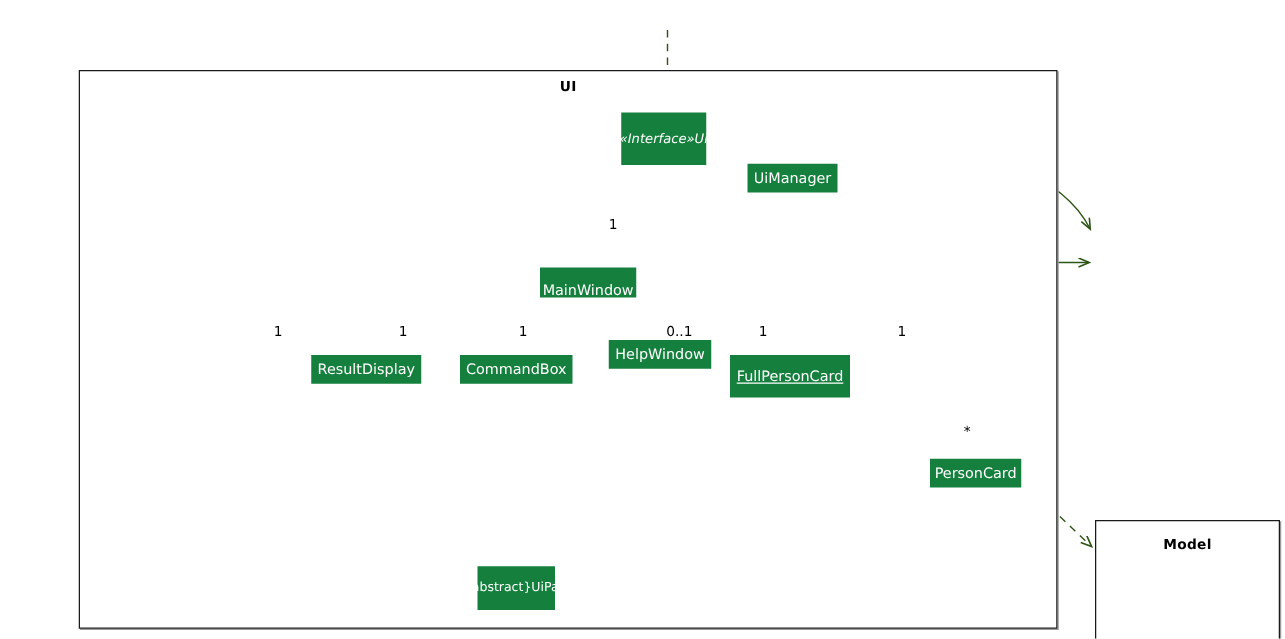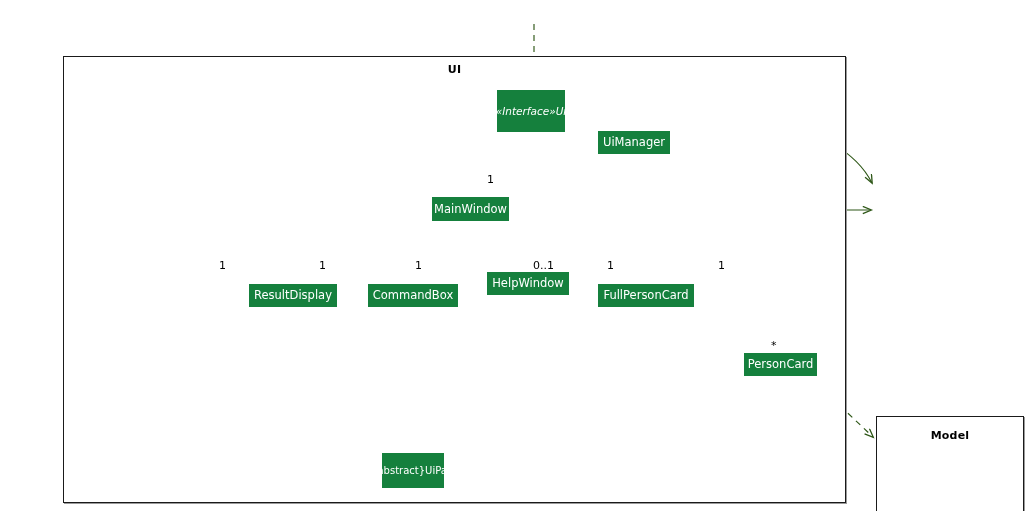--- a/index.html
+++ b/index.html
@@ -136,43 +136,43 @@
 
   <div class="cls" style="left:497px; top:90px; width:68px; height:42px;">
     <span class="stereo">«Interface»</span>
     <span class="stereo">Ui</span>
   </div>
 
   <div class="cls" style="left:598px; top:99px; width:72px; height:23px;margin-top:32px;">
     <span>UiManager</span>
   </div>
 
-  <div class="cls" style="left:432px; top:197px; width:77px; height:24px;">
+  <div class="cls" style="left:432px; top:214px; width:77px; height:24px;align-items:flex-end;">
     <span>MainWindow</span>
   </div>
 
 
   <div class="cls" style="left:249px; top:284px; width:88px; height:23px;">
     <span>ResultDisplay</span>
   </div>
 
   <div class="cls" style="left:368px; top:284px; width:90px; height:23px;">
     <span>CommandBox</span>
   </div>
 
   <div class="cls" style="left:487px; top:272px; width:82px; height:23px;">
     <span>HelpWindow</span>
   </div>
 
-  <div class="cls" style="left:598px; top:284px; width:96px; height:23px;">
+  <div class="cls" style="left:584px; top:284px; width:96px; height:34px;text-decoration:underline;">
     <span>FullPersonCard</span>
   </div>
 
 
-  <div class="cls" style="left:744px; top:353px; width:73px; height:23px;">
+  <div class="cls" style="left:744px; top:367px; width:73px; height:23px;">
     <span>PersonCard</span>
   </div>
 
   <div class="cls" style="left:382px; top:453px; width:62px; height:35px;">
     <span class="abs">{abstract}</span>
     <span class="abs">UiPart</span>
   </div>
 
   <div class="mult" style="left:487px; top:173px;">1</div>
   <div class="mult" style="left:219px; top:259px;">1</div>

